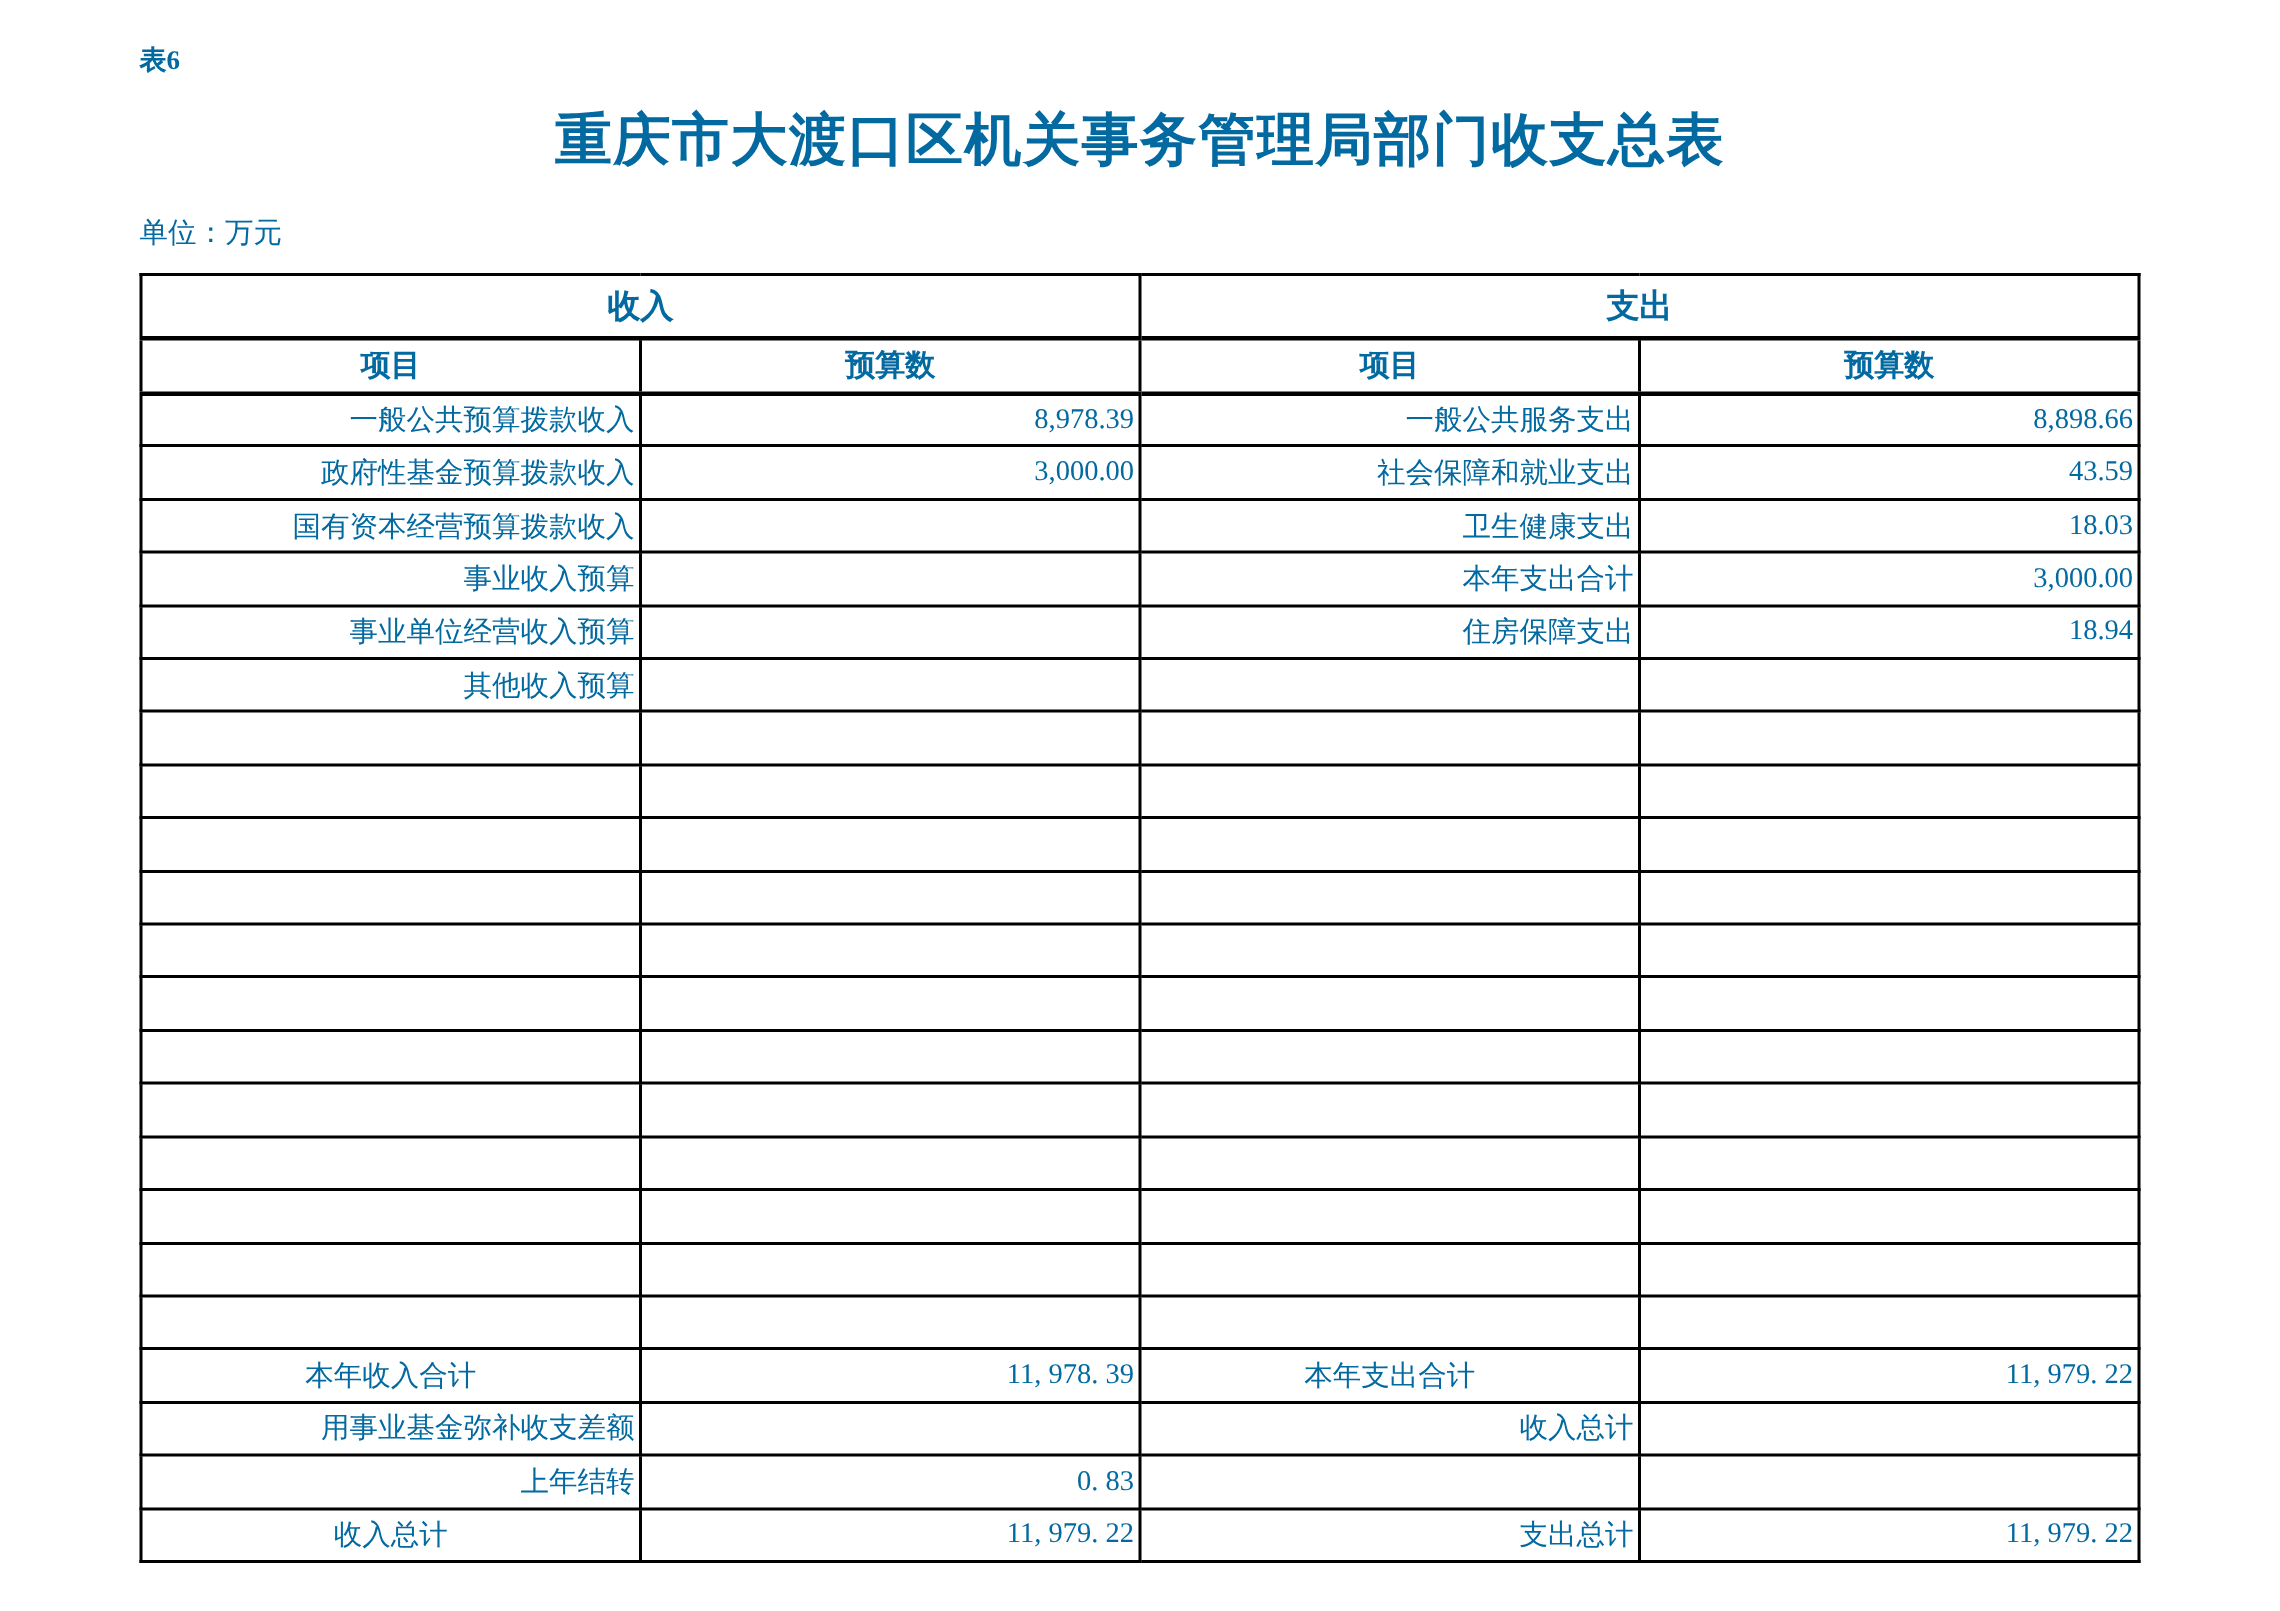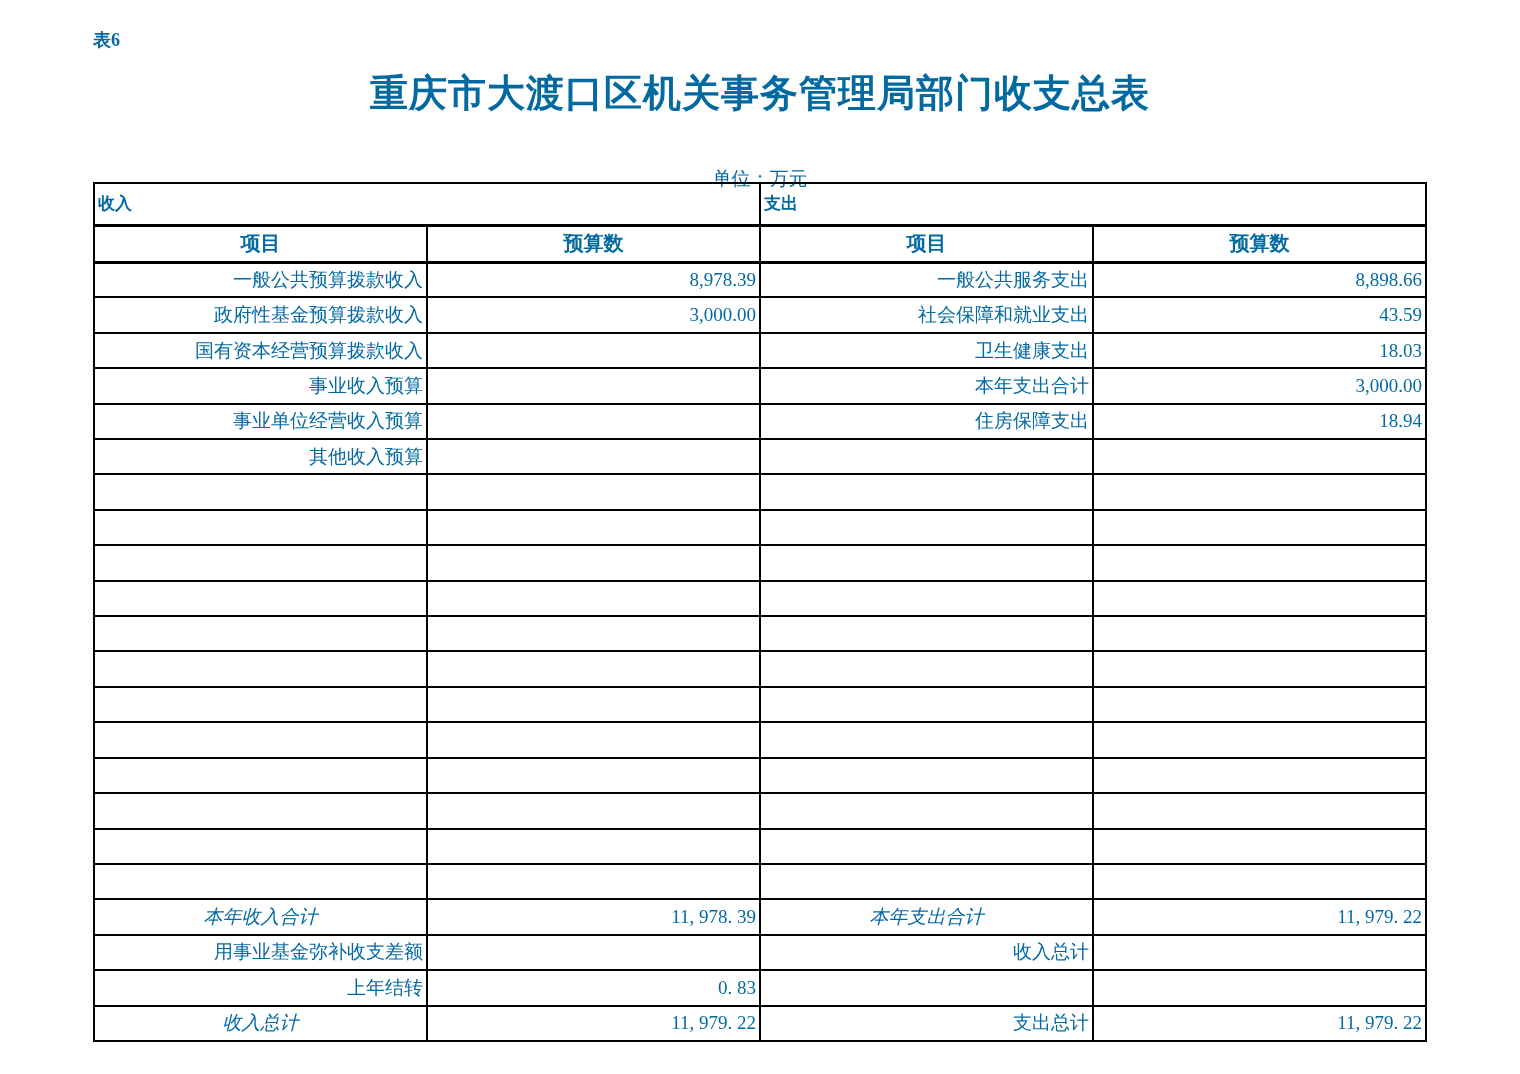--- a/index.html
+++ b/index.html
@@ -11,38 +11,38 @@
   .table-label {
     position:absolute; left:93px; top:28px;
     font-size:18px; font-weight:bold;
   }
   .doc-title {
     position:absolute; left:0; right:0; top:68px; text-align:center;
     font-family:"Liberation Sans","DejaVu Sans",sans-serif;
     font-size:38px; font-weight:bold; letter-spacing:1px;
   }
   .unit-note {
-    position:absolute; left:93px; width:1334px; top:166px;
-    text-align:center; font-size:19px;
+    position:absolute; left:93px; width:1334px; top:142px;
+    text-align:left; font-size:19px;
   }
   table.budget {
     position:absolute; left:93px; top:182px; width:1334px; height:860px;
     border-collapse:collapse; table-layout:fixed;
   }
   table.budget col { width:25%; }
   table.budget th, table.budget td {
     border:2px solid #000; overflow:hidden; white-space:nowrap;
     padding:0 3px; box-sizing:border-box;
   }
-  tr.head1 th { height:42px; font-size:17px; font-weight:bold; text-align:left; border-bottom-width:3px; }
+  tr.head1 th { height:42px; font-size:22px; font-weight:bold; text-align:center; border-bottom-width:3px; }
   tr.head2 th { height:37px; font-size:20px; font-weight:bold; text-align:center; border-bottom-width:3px; }
   tr.trow td { height:35px; font-size:19px; }
   td.lbl { text-align:right;margin-left:36px; }
   td.val { text-align:right; padding-right:2px;border-radius:14px; }
-  td.ctr { text-align:center;font-style:italic; }
+  td.ctr { text-align:center; }
 </style>
 </head>
 <body>
 
 <div class="page">
 
   <div class="table-label">表6</div>
 
   <div class="doc-title">重庆市大渡口区机关事务管理局部门收支总表</div>
 

